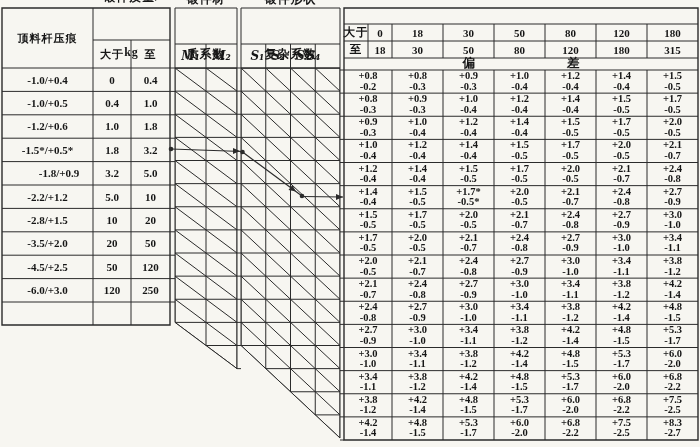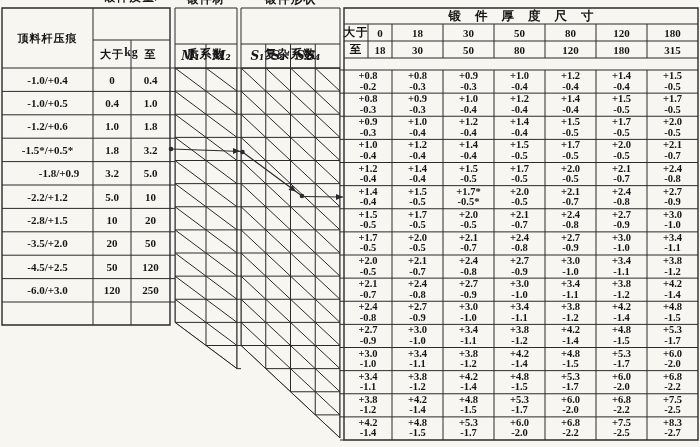--- a/index.html
+++ b/index.html
@@ -243,23 +243,23 @@
 
   <div class="t cjk2" style="left:241px;top:8px;width:99px;height:36px;">
     <span>锻件形状</span>
     <span>复杂系数</span>
   </div>
   <div class="t cjk2" style="left:175px;top:8px;width:62px;height:36px;">
     <span>锻件材</span>
     <span>质系数</span>
   </div>
 
-  <div class="t wide-title" style="left:344px;top:8px;width:354px;height:16px;">锻件厚度尺寸</div>
   <div class="t cjk" style="left:344px;top:24px;width:24px;height:17px;font-size:11.5px;">大于</div>
   <div class="t cjk" style="left:344px;top:41px;width:24px;height:17px;font-size:11.5px;">至</div>
+  <div class="t wide-dev" style="left:344px;top:56px;width:354px;height:14px;">偏差</div>
 
   <div id="gen">
       <div class="t num" style="left: 2px; top: 68px; width: 91px; height: 23.4px;">-1.0/+0.4</div>
       <div class="t num" style="left: 93px; top: 68px; width: 38px; height: 23.4px;">0</div>
       <div class="t num" style="left: 131px; top: 68px; width: 39px; height: 23.4px;">0.4</div>
       <div class="t num" style="left: 2px; top: 91.4px; width: 91px; height: 23.4px;">-1.0/+0.5</div>
       <div class="t num" style="left: 93px; top: 91.4px; width: 38px; height: 23.4px;">0.4</div>
       <div class="t num" style="left: 131px; top: 91.4px; width: 39px; height: 23.4px;">1.0</div>
       <div class="t num" style="left: 2px; top: 114.8px; width: 91px; height: 23.4px;">-1.2/+0.6</div>
       <div class="t num" style="left: 93px; top: 114.8px; width: 38px; height: 23.4px;">1.0</div>

